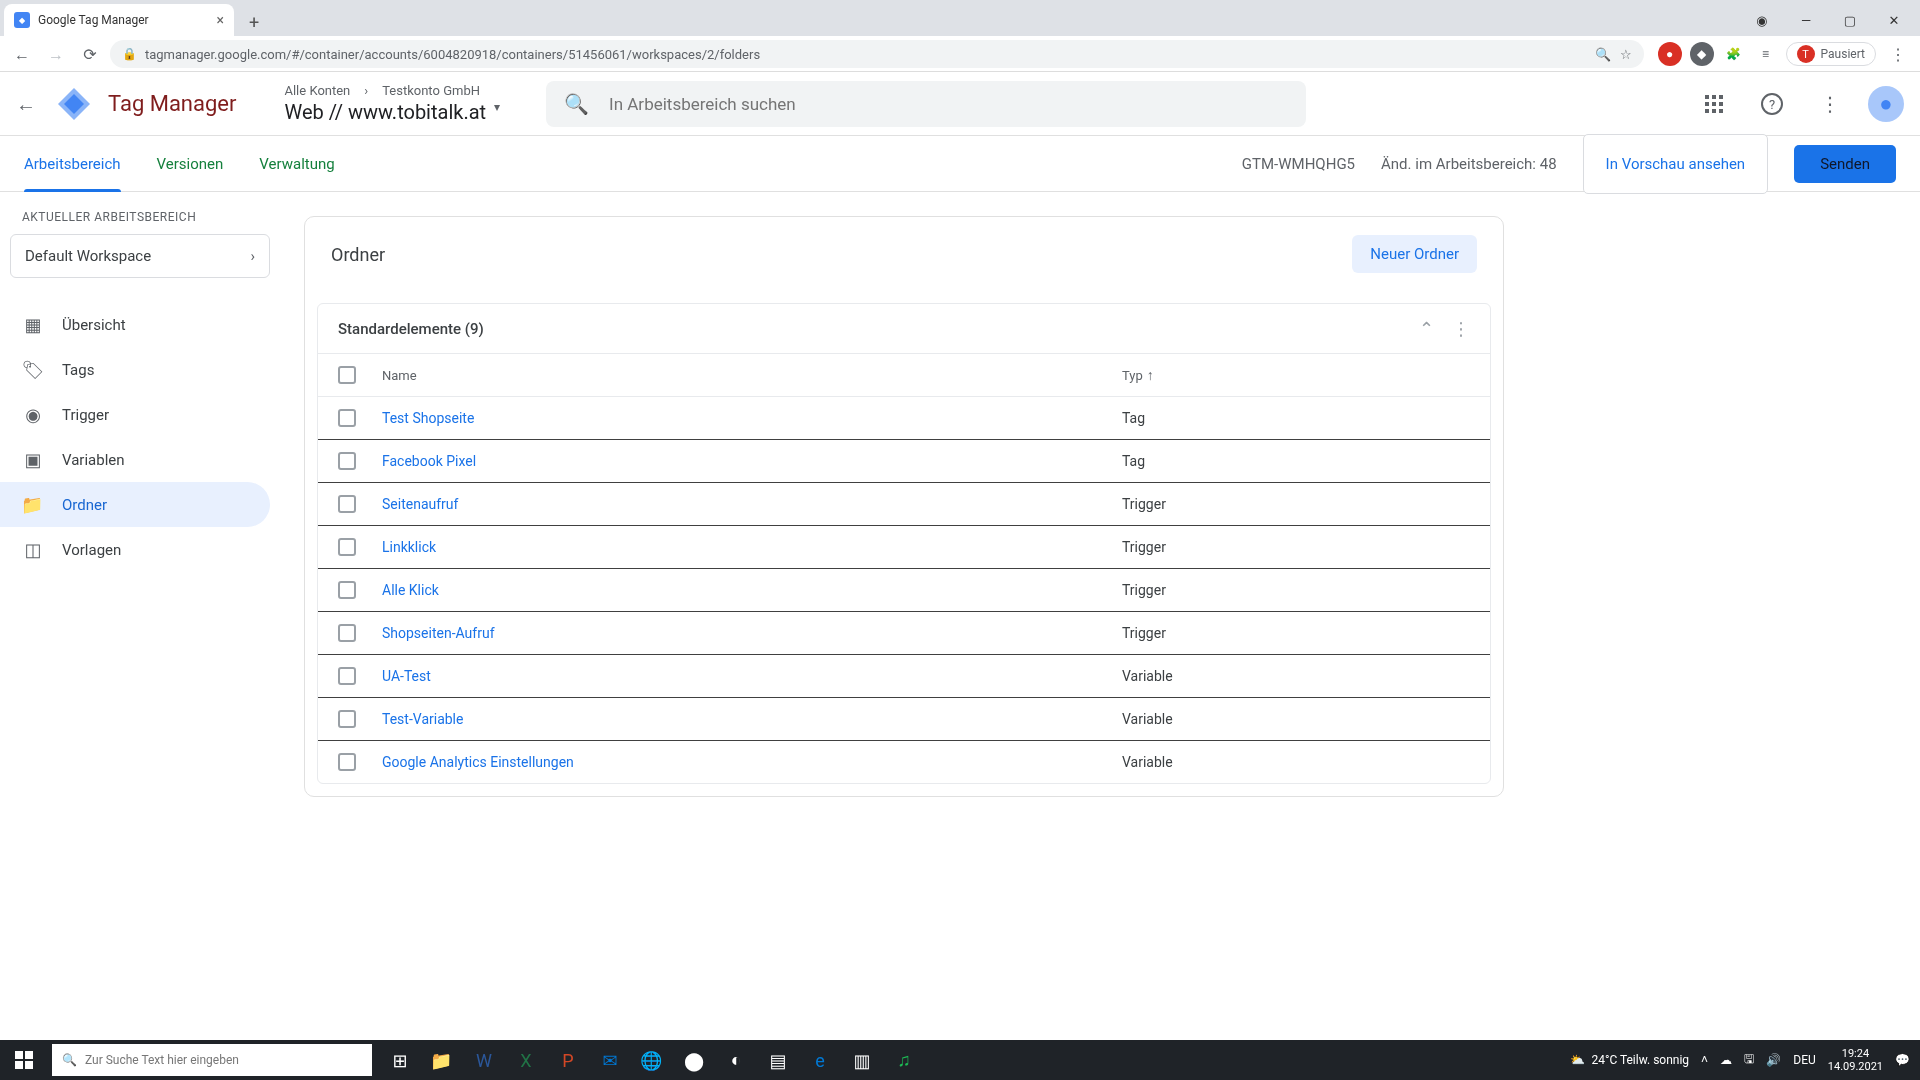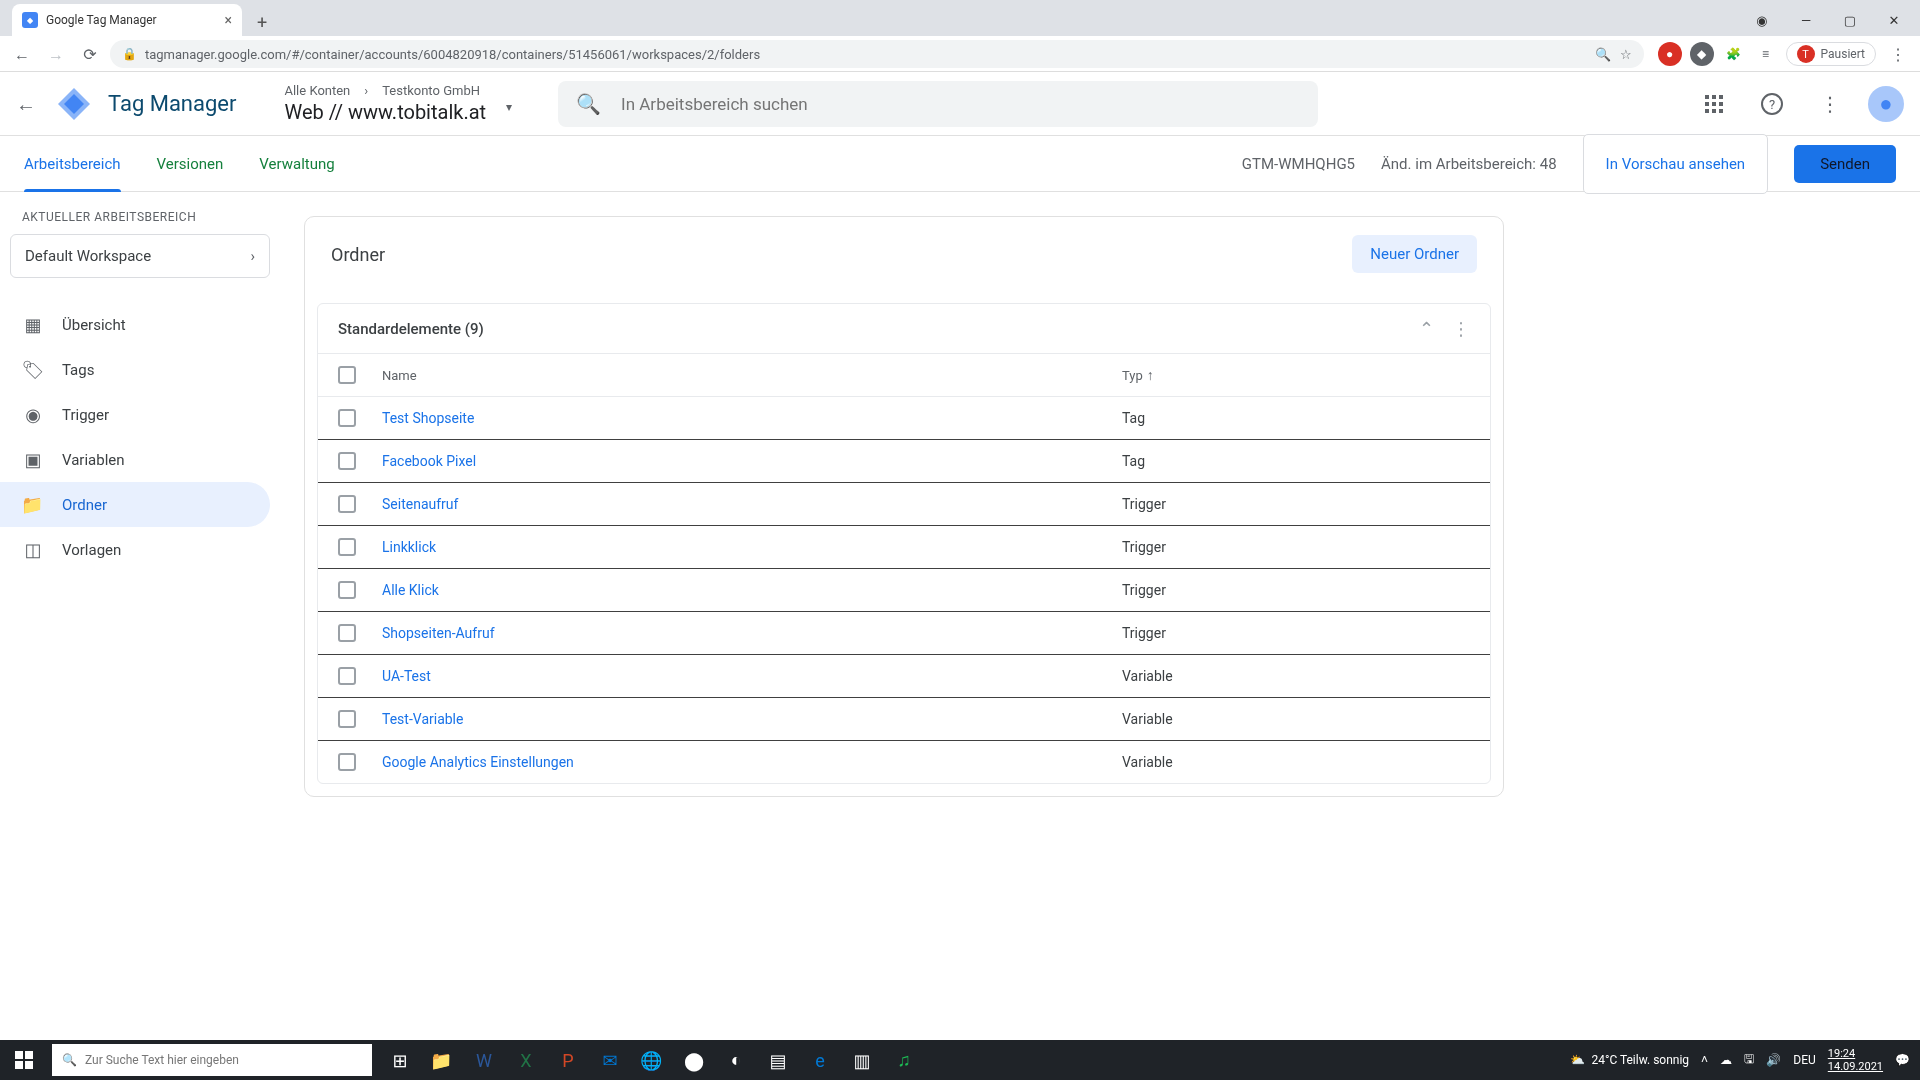--- a/index.html
+++ b/index.html
@@ -1,20 +1,20 @@
 <!DOCTYPE html>
 <html><head>
 <meta charset="utf-8">
 <style>
 * { margin: 0; padding: 0; box-sizing: border-box; font-family: "Segoe UI", Roboto, Arial, sans-serif; }
 html, body { width: 1920px; height: 1080px; overflow: hidden; background: #fff; }
 
 
 .chrome-top { height: 72px; background: #fff; border-bottom: 1px solid #ddd; }
-.tab-strip { height: 36px; background: #dee1e6; display: flex; align-items: flex-end; padding-left: 12px; }
+.tab-strip { height: 36px; background: #dee1e6; display: flex; align-items: flex-end; padding-left: 4px; }
 .tab { background: #fff; height: 32px; width: 230px; border-radius: 8px 8px 0 0; display: flex; align-items: center; padding: 0 10px; font-size: 12px; color: #333; gap: 8px; }
 .tab .favicon { width: 16px; height: 16px; background: #4285f4; border-radius: 3px; display:flex; align-items:center; justify-content:center;}
 .tab .favicon::after{content:"◆"; color:#fff; font-size:8px;}
 .tab .close { margin-left: auto; color: #666; font-size: 14px; cursor:pointer;}
 .newtab { width: 28px; height: 28px; display:flex; align-items:center; justify-content:center; color:#555; font-size:18px; margin-left:6px; cursor:pointer;}
 .win-controls { margin-left:auto; display:flex; gap:0; padding-right:4px;}
 .win-controls span { width:44px; height:32px; display:flex; align-items:center; justify-content:center; font-size:13px; color:#333;}
 
 .addr-row { height: 36px; display:flex; align-items:center; padding: 0 8px; gap:6px; }
 .nav-btn { width: 28px; height: 28px; display:flex; align-items:center; justify-content:center; color:#5f6368; border-radius:50%; cursor:pointer;}
@@ -26,23 +26,23 @@
 .ext-grey { background:#5f6368; color:#fff;}
 .ext-puzzle { color:#5f6368;}
 .paused { border:1px solid #dadce0; border-radius:14px; padding:2px 10px; display:flex; align-items:center; gap:6px; font-size:12px; color:#5f6368;}
 .paused .avatar-sm{ width:18px; height:18px; border-radius:50%; background:#d93025; color:#fff; display:flex;align-items:center;justify-content:center; font-size:11px;}
 
 
 .app-header { height: 64px; display:flex; align-items:center; padding: 0 16px; gap: 16px; border-bottom:1px solid #e0e0e0; }
 .back-arrow { width:24px; color:#5f6368; font-size:20px; cursor:pointer;}
 .logo { width:36px; height:36px; display:flex; align-items:center; justify-content:center; }
 .logo svg { width:36px; height:36px;}
-.product-name { font-size:22px; color:#0c4a6e; font-weight:400;}
+.product-name { font-size:22px; color:#7f1d1d; font-weight:400;}
 .breadcrumb { font-size:13px; color:#5f6368; display:flex; align-items:center; gap:14px;}
-.container-row { display:flex; align-items:flex-start; gap:20px; font-size:20px; color:#202124;}
+.container-row { display:flex; align-items:flex-start; gap:8px; font-size:20px; color:#202124;}
 .dropdown-caret { color:#5f6368; font-size:12px;}
 .search-box { flex: 0 0 760px; margin-left:30px; height:46px; background:#f1f3f4; border-radius:8px; display:flex; align-items:center; padding:0 18px; gap:20px;}
 .search-box input { border:none; background:transparent; outline:none; font-size:17px; color:#5f6368; flex:1;}
 .header-right { margin-left:auto; display:flex; align-items:center; gap:18px;}
 .hdr-icon { width:40px; height:40px; display:flex; align-items:center; justify-content:center; color:#5f6368; border-radius:50%; cursor:pointer; font-size:20px;}
 .user-avatar { width:36px; height:36px; border-radius:50%; background:#a8c7fa; display:flex; align-items:center; justify-content:center;}
 .user-avatar::after { content:"●"; color:#4285f4; font-size:22px;}
 .container-wrap { margin-left: 32px; display:flex; flex-direction:column; gap:2px;}
 
 
@@ -94,21 +94,21 @@
 
 
 .taskbar { position:fixed; bottom:0; left:0; right:0; height:40px; background:#1f2328; display:flex; align-items:center; color:#fff; font-size:12px;}
 .tb-start { width:48px; height:40px; display:flex; align-items:center; justify-content:center; background:#1f2328;}
 .tb-start svg{width:18px;height:18px;}
 .tb-search { width:320px; height:32px; background:#fff; margin:0 4px; display:flex; align-items:center; padding:0 10px; gap:8px; color:#777;}
 .tb-icons { display:flex; gap:2px; margin-left:4px;}
 .tb-icon { width:40px; height:40px; display:flex; align-items:center; justify-content:center; font-size:18px;}
 .tb-right { margin-left:auto; display:flex; align-items:center; gap:12px; padding-right:10px;}
 .tb-weather { display:flex; align-items:center; gap:6px;}
-.tb-clock { display:flex; flex-direction:column; align-items:flex-start; font-size:11px; line-height:13px;text-decoration:underline;}
+.tb-clock { display:flex; flex-direction:column; align-items:center; font-size:11px; line-height:13px;}
 </style>
 </head>
 <body>
 
 <div class="chrome-top">
   <div class="tab-strip">
     <div class="tab">
       <span class="favicon"></span>
       <span>Google Tag Manager</span>
       <span class="close">×</span>

